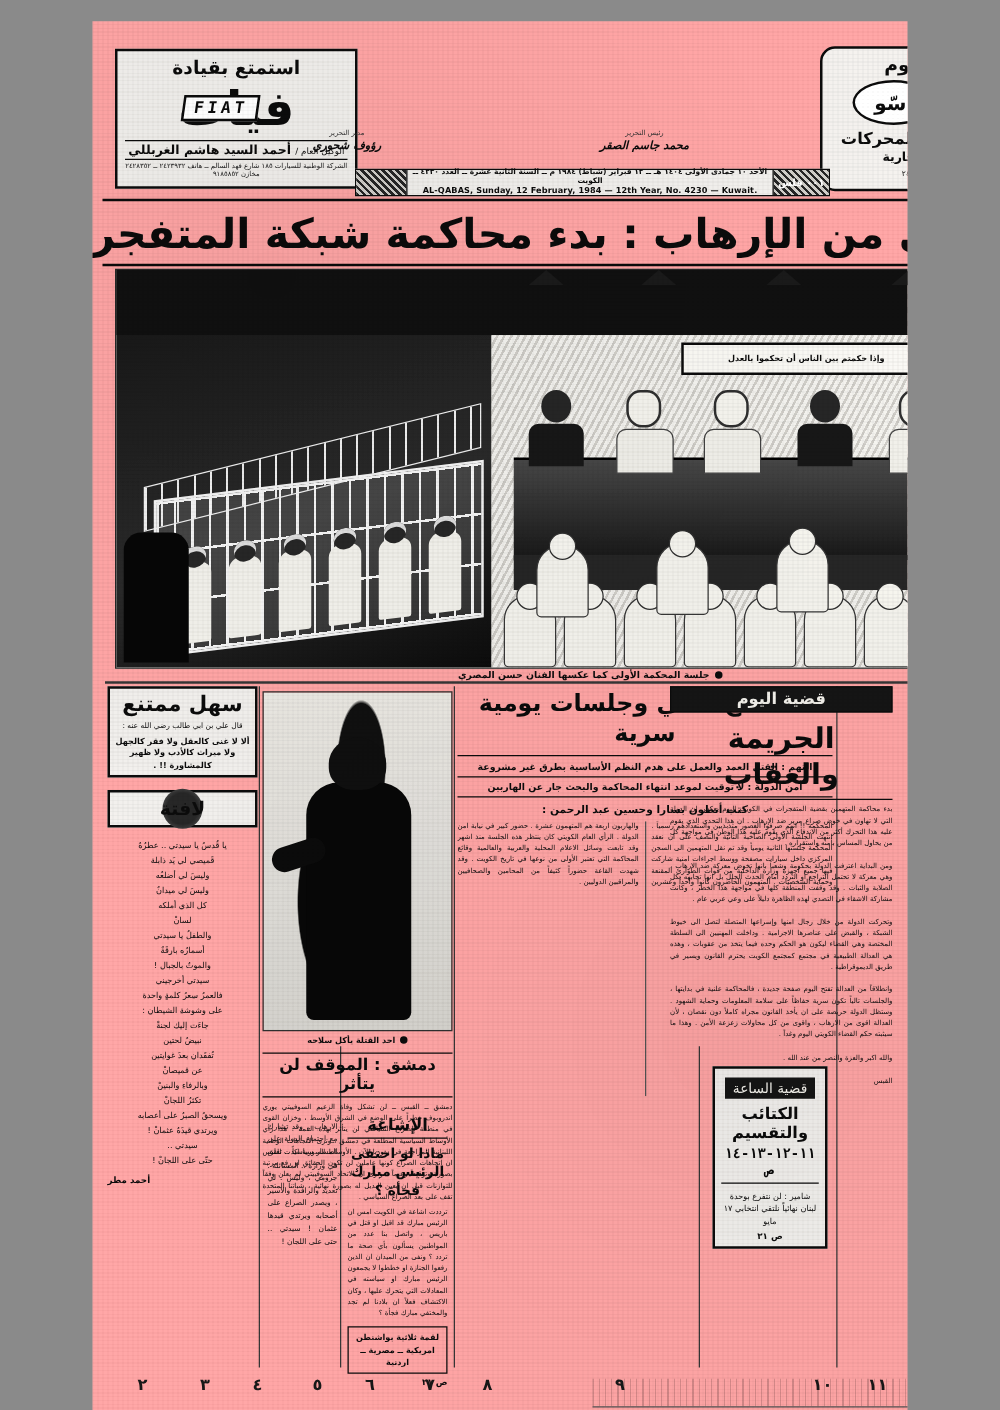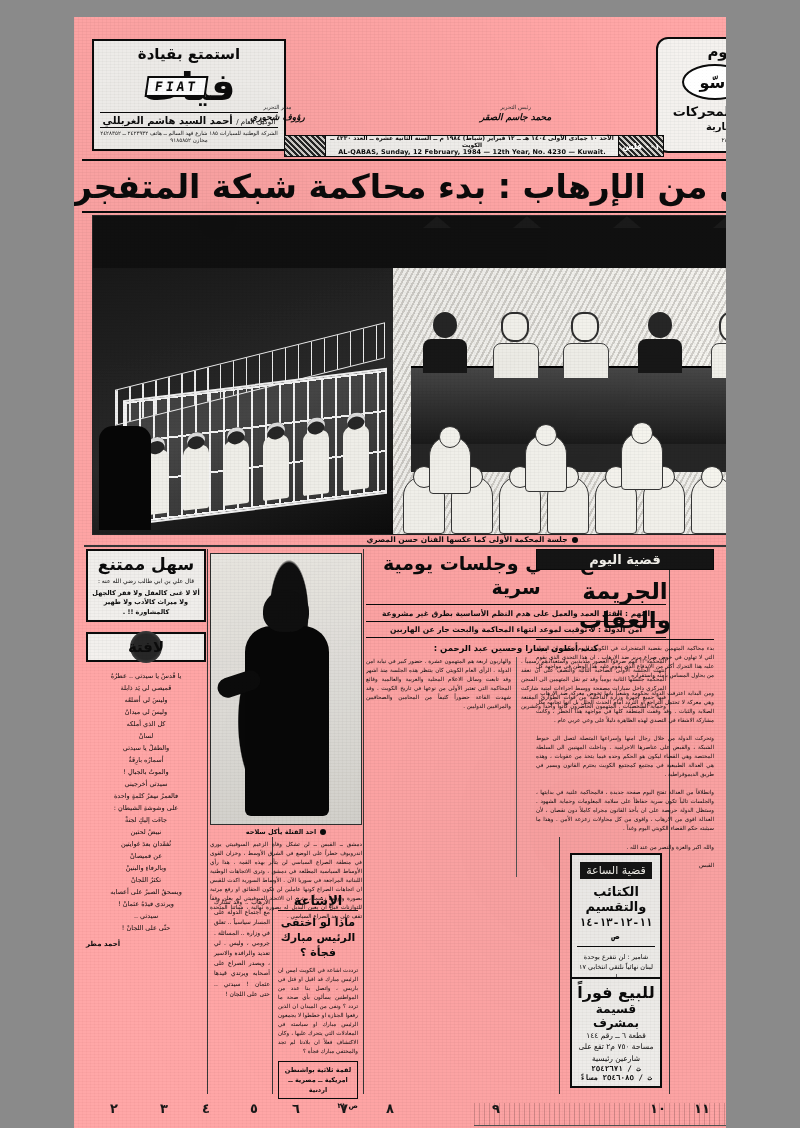--- a/index.html
+++ b/index.html
@@ -279,20 +279,21 @@
     <div class="art-light"></div>
     <div class="art-dark"></div>
     <div class="art-dark2"></div>
 
     <div class="lamp" style="left:330px"></div>
     <div class="lamp" style="left:420px"></div>
     <div class="lamp" style="left:520px"></div>
     <div class="lamp" style="left:620px"></div>
     <div class="lamp" style="left:710px"></div>
 
+    <div class="quran ar">وإذا حكمتم بين الناس أن تحكموا بالعدل</div>
 
     <div class="bench"></div>
     <div class="bench2"></div>
     <div class="judge" style="left:330px">
         <div class="head"></div>
         <div class="body"></div>
       </div>
     <div class="judge kf" style="left:400px">
         <div class="head"></div>
         <div class="body"></div>
@@ -392,20 +393,21 @@
 
   <div class="colP ar">
     <div class="photo soldier-photo">
       <div class="sold-body"></div>
       <div class="sold-head"></div>
       <div class="sold-arm"></div>
     </div>
     <div class="cap-ph">
       <span class="capdot"></span><span>احد القتلة يأكل سلاحه</span>
     </div>
+    <div class="dmsq-title">دمشق : الموقف لن يتأثر</div>
     <div class="body-ar" style="margin-top:4px">دمشق ــ القبس ــ لن تشكل وفاة الزعيم السوفييتي يوري اندروبوف خطراً على الوضع في الشرق الأوسط ، وخزان القوى في منطقة الصراع السياسي لن يتأثر بهذه القمة . هذا رأي الأوساط السياسية المطلعة في دمشق ، وترى الاتجاهات الوطنية اللبنانية المراجعة في سوريا الآن . الأوساط السورية اكدت للقبس ان اتجاهات الصراع كونها عاملين لن تكون الحقائق او رفع مرتبة بصورة وتوقيعاً زعيماً ، وترى ان الاتحاد السوفييتي لم يعلن وفقاً للتوازنات قبل ان يعين البديل له بصورة نهائية ، شباتنا المتحدة تقف على بعد الصراع السياسي .</div>
   </div>
 
   <div class="colC ar">
     <div class="ch1">الافتتاح علني وجلسات يومية سرية</div>
     <div class="cdeck">التهم : القتل العمد والعمل على هدم النظم الأساسية بطرق غير مشروعة</div>
     <div class="cdeck2">أمن الدولة : لا توقيت لموعد انتهاء المحاكمة والبحث جار عن الهاربين</div>
     <div class="byline">كتب أنطون بسارا وحسين عبد الرحمن :</div>
     <div class="body-ar" style="column-count:2;column-gap:10px;column-rule:1px solid #555;height:220px;overflow:hidden">المحكمة !! انهم صرفوا العصور متذبذبين واستعدادهم رسمياً . انتهت الجلسة الأولى الصاخبة الثانية والنصف على ان نعقد المحكمة جلستها الثانية يومياً وقد تم نقل المتهمين الى السجن المركزي داخل سيارات مصفحة ووسط اجراءات امنية شاركت فيها جميع اجهزة وزارة الداخلية من قوات الطوارئ المقنعة وحماية الشخصيات . المتهمون الحاضرون كانوا واحداً وعشرين والهاربون اربعة هم المتهمون عشرة . حضور كبير في نيابة امن الدولة . الرأي العام الكويتي كان ينتظر هذه الجلسة منذ اشهر وقد تابعت وسائل الاعلام المحلية والعربية والعالمية وقائع المحاكمة التي تعتبر الأولى من نوعها في تاريخ الكويت . وقد شهدت القاعة حضوراً كثيفاً من المحامين والصحافيين والمراقبين الدوليين .</div>
   </div>
@@ -441,30 +443,20 @@
     <div class="adbox">
       <div class="adbanner">قضية الساعة</div>
       <div class="adtitle">الكتائب والتقسيم</div>
       <div class="adpages">١١-١٢-١٣-١٤ ص</div>
       <div class="rrule"></div>
       <div class="adsub">شامير : لن نتفرع بوحدة لبنان نهائياً نلتقي انتخابي ١٧ مايو</div>
       <div class="pageref">ص ٢١</div>
     </div>
   </div>
 
-  <div class="ar" style="position:absolute;left:496px;top:960px;width:92px;">
-    <div class="adbox">
-      <div class="sellbig">للبيع فوراً</div>
-      <div class="sellmid">قسيمة بمشرف</div>
-      <div class="selltxt">قطعة ٦ ــ رقم ١٤٤</div>
-      <div class="selltxt">مساحة ٧٥٠ م٢ تقع على شارعين رئيسية</div>
-      <div class="selltel">ت / ٢٥٤٢٦٧١</div>
-      <div class="selltel">ت / ٢٥٤٦٠٨٥ مساءً</div>
-    </div>
-  </div>
 
   <div class="footstrip ar">
     <div class="fbar"></div>
     <span class="fnum" style="left:36px">٢</span>
     <span class="fnum" style="left:86px">٣</span>
     <span class="fnum" style="left:128px">٤</span>
     <span class="fnum" style="left:176px">٥</span>
     <span class="fnum" style="left:218px">٦</span>
     <span class="fnum" style="left:266px">٧</span>
     <span class="fnum" style="left:312px">٨</span>

